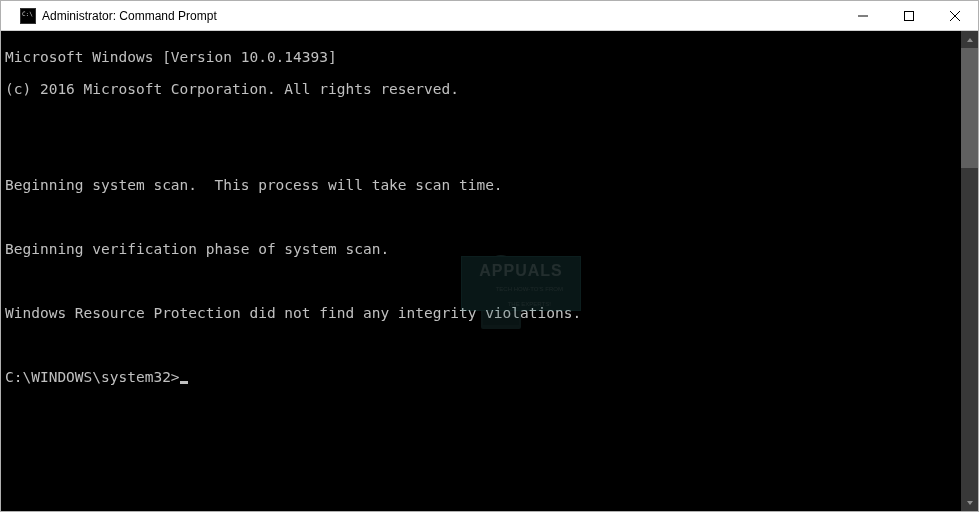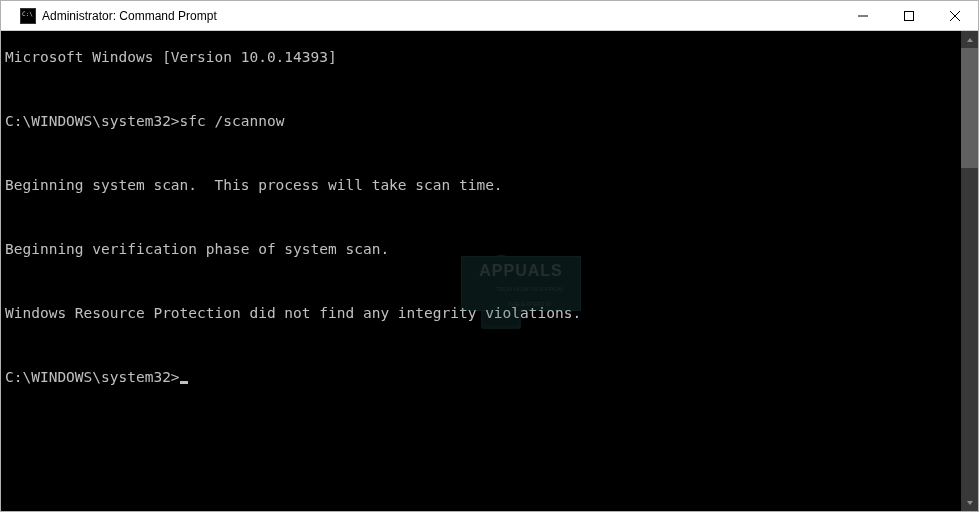--- a/index.html
+++ b/index.html
@@ -227,22 +227,22 @@
           <line x1="0" y1="0" x2="10" y2="10" stroke="currentColor" stroke-width="1"></line>
           <line x1="10" y1="0" x2="0" y2="10" stroke="currentColor" stroke-width="1"></line>
         </svg>
     </div>
   </div>
 </div>
 
 <div class="console-area">
   <div class="console-content">
 <span class="console-line">Microsoft Windows [Version 10.0.14393]</span>
-<span class="console-line"> </span>
-<span class="console-line"><span class="prompt-wrap">C:\WINDOWS\system32&gt;</span><span>sfc /scannow</span></span>
+<span class="console-line">(c) 2016 Microsoft Corporation. All rights reserved.</span>
+<span class="console-line"> </span>
 <span class="console-line"> </span>
 <span class="console-line">Beginning system scan.  This process will take scan time.</span>
 <span class="console-line"> </span>
 <span class="console-line">Beginning verification phase of system scan.</span>
 <span class="console-line"> </span>
 <span class="console-line">Windows Resource Protection did not find any integrity violations.</span>
 <span class="console-line"> </span>
 <span class="console-line"><span class="prompt-wrap">C:\WINDOWS\system32&gt;</span><span class="cursor"></span></span>
     
     <div class="watermark">

